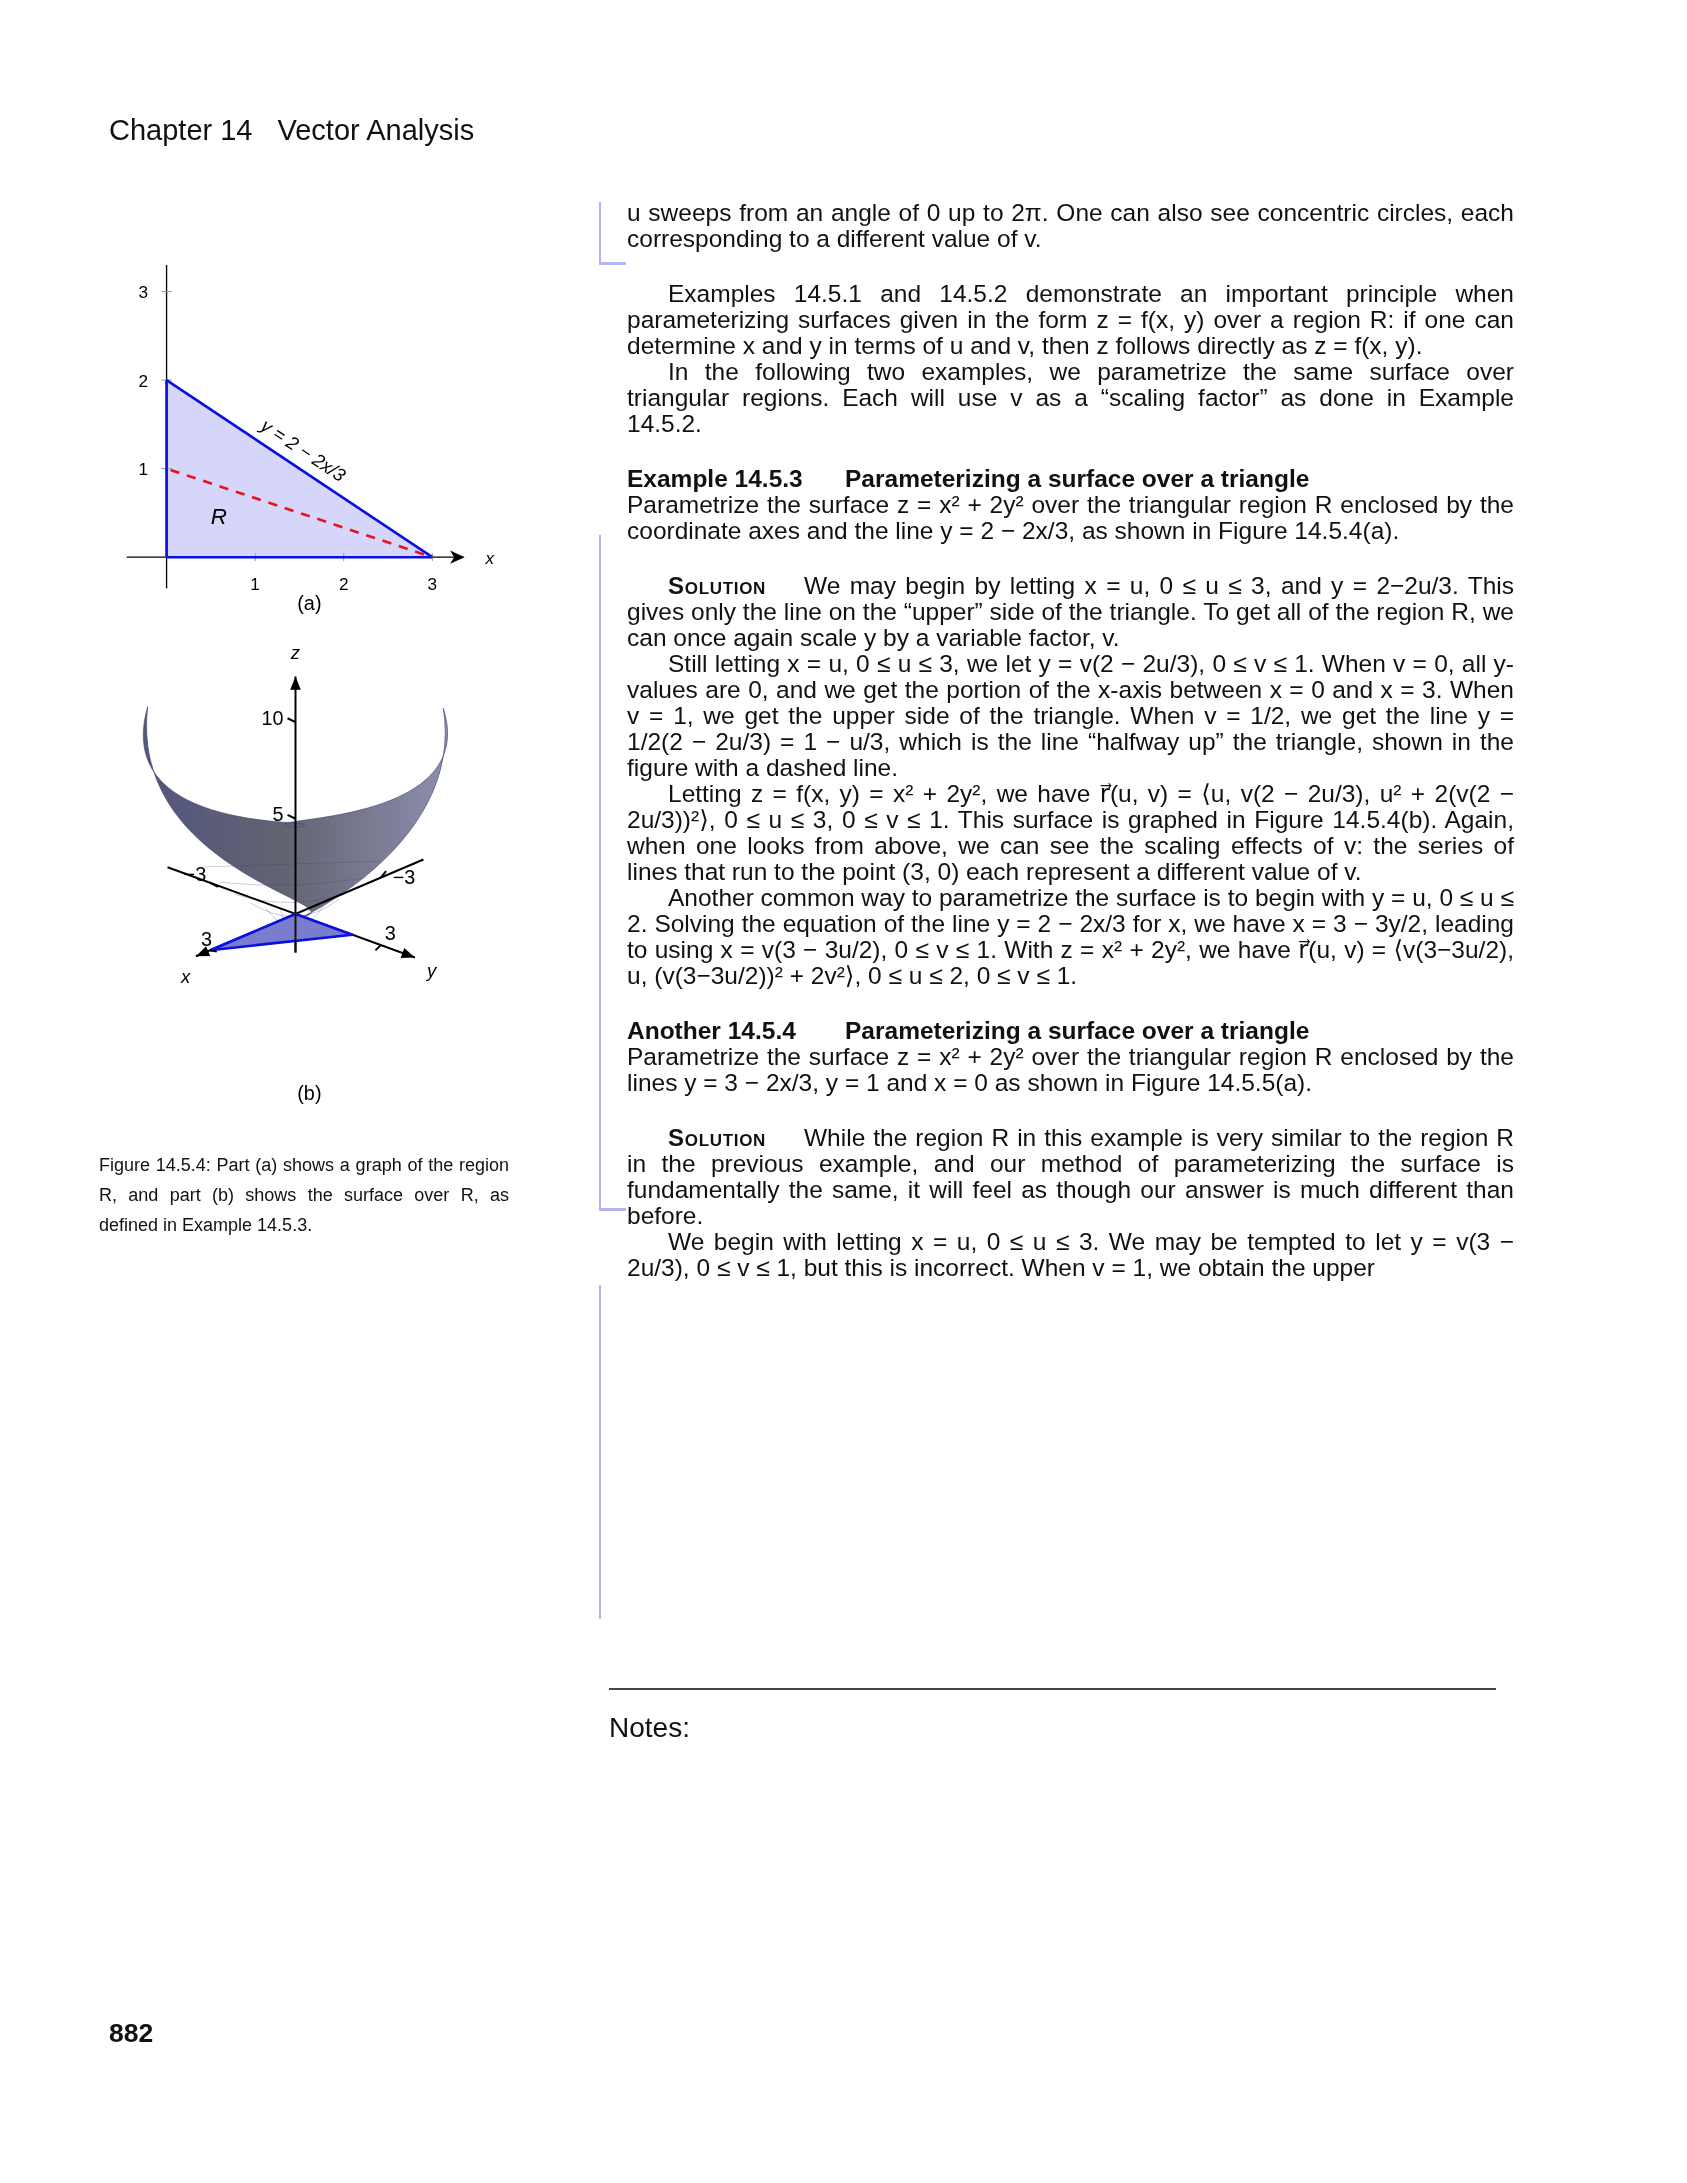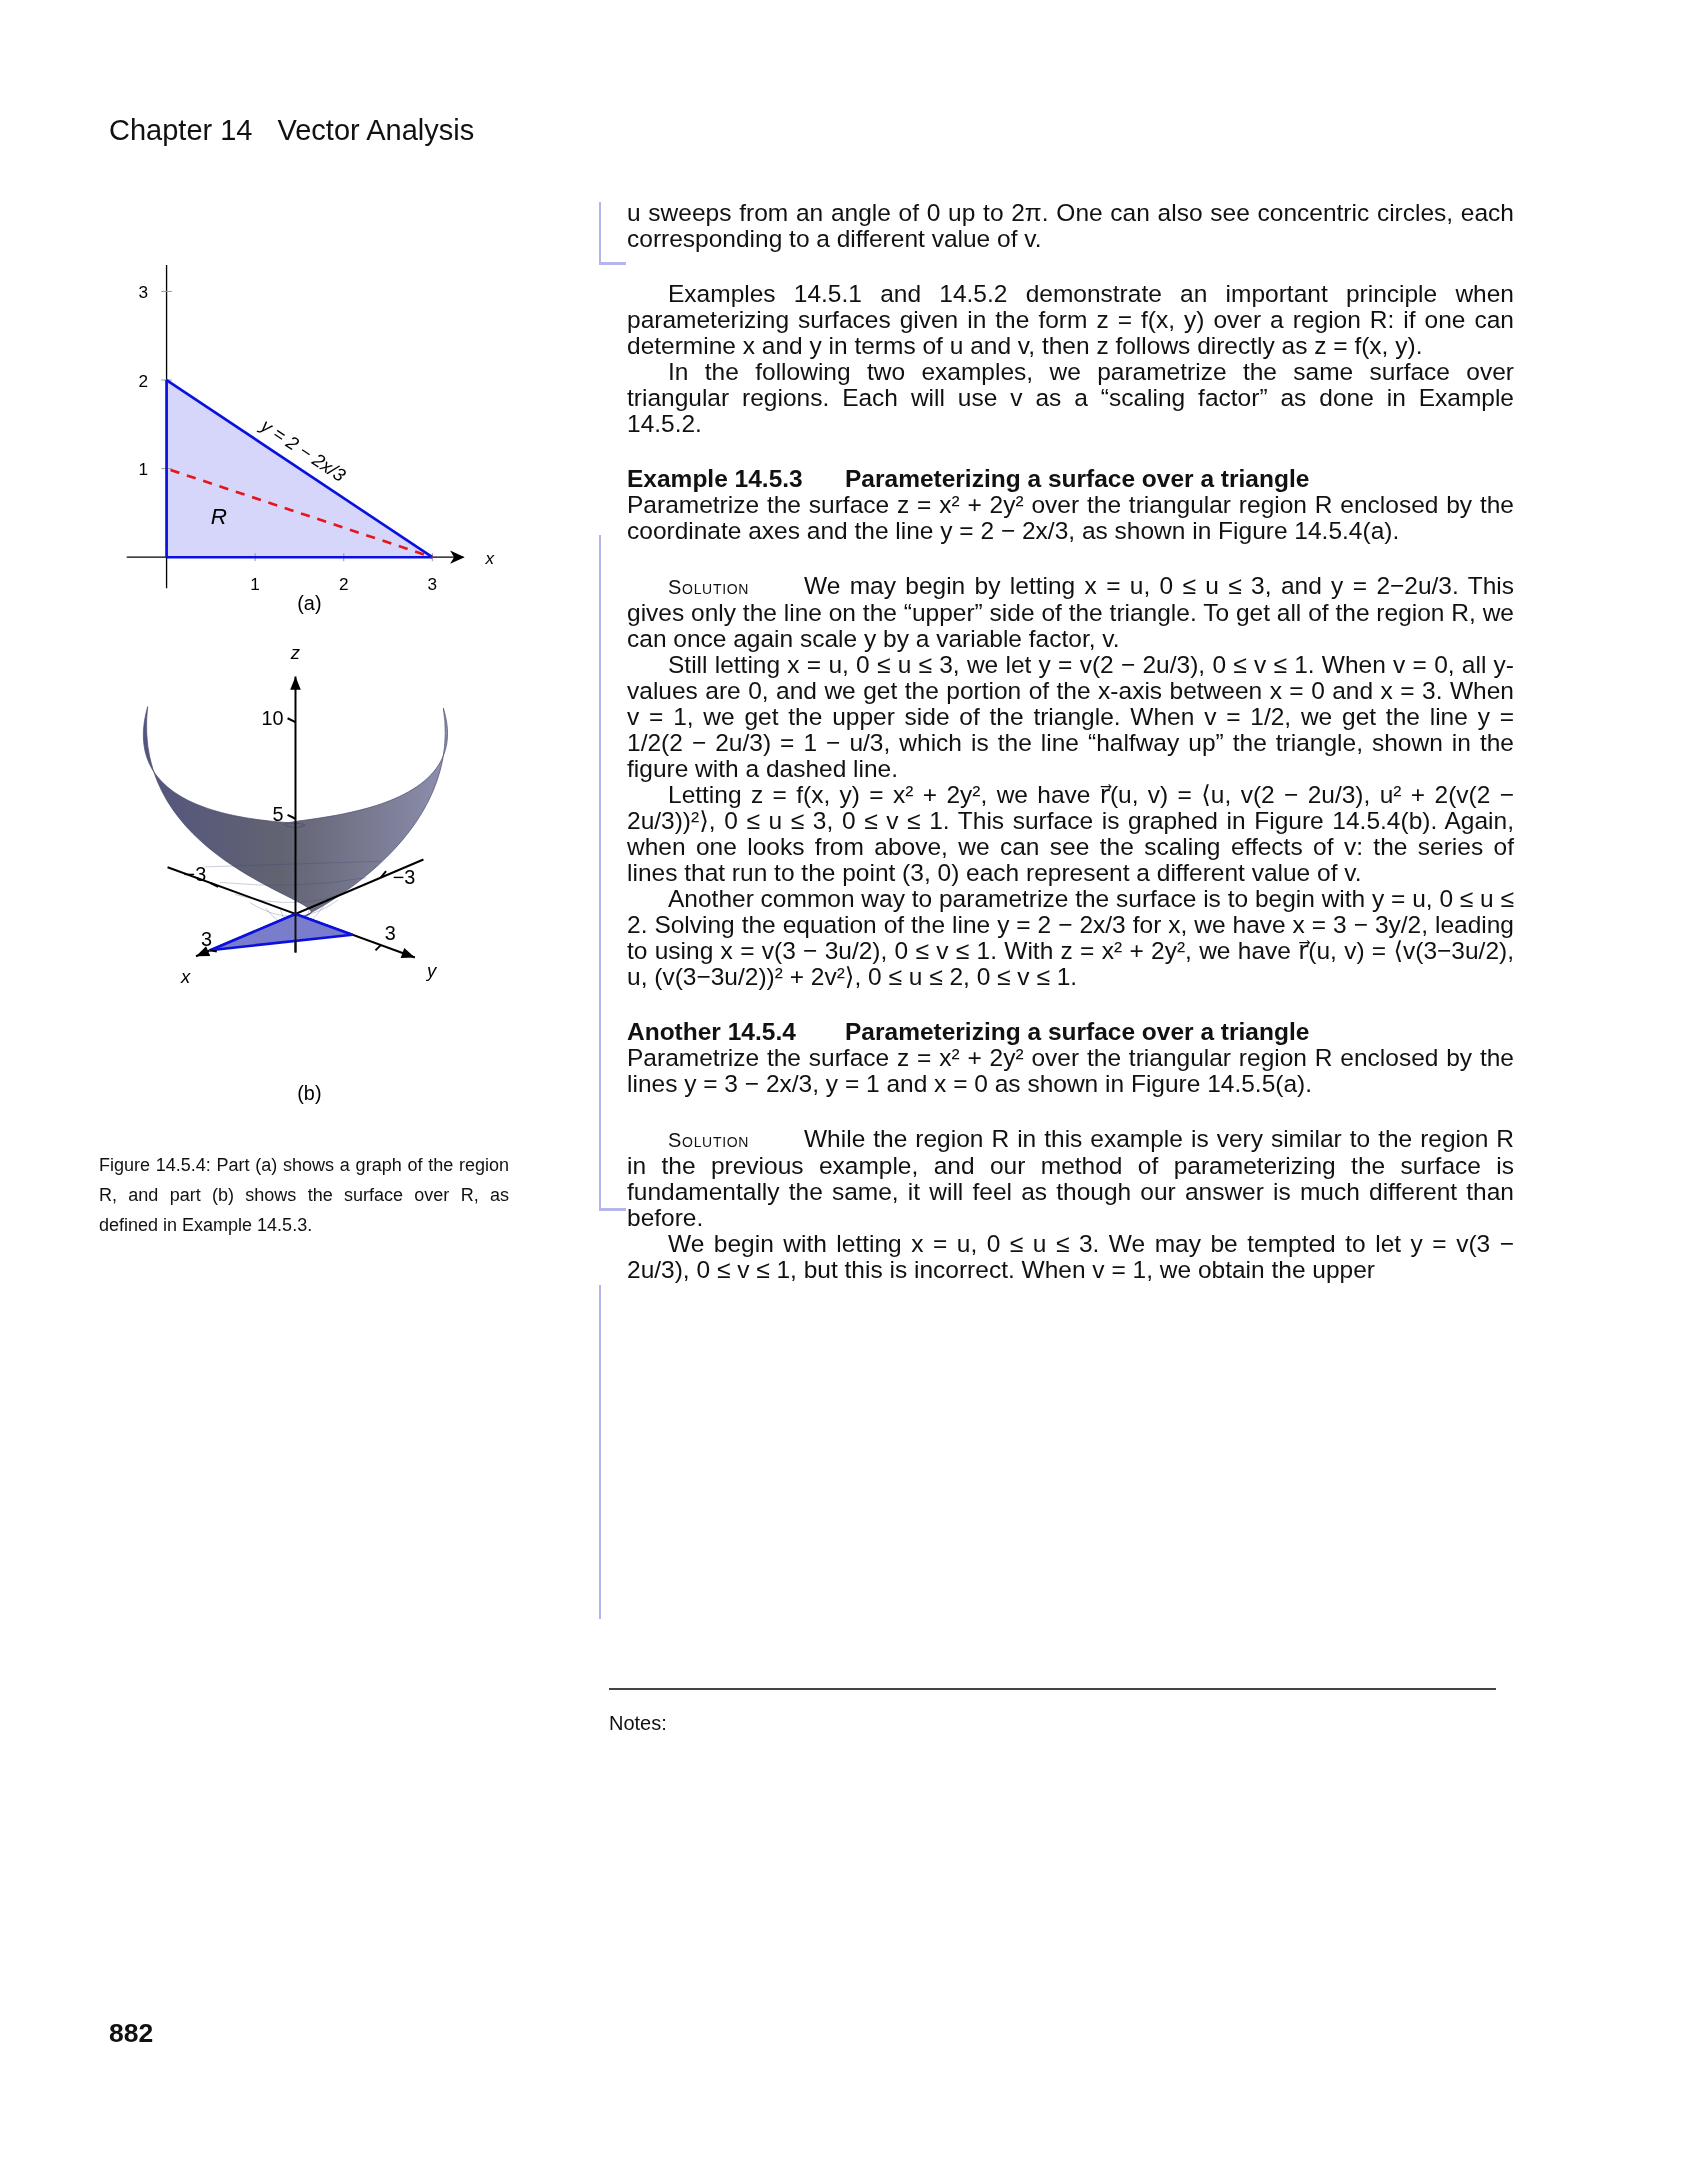--- a/index.html
+++ b/index.html
@@ -10,27 +10,27 @@
   .running-head .sep { display: inline-block; width: 25px; }
   .page-number { left: 109px; top: 2018px; font-size: 26.5px; font-weight: bold; }
 
   .main { left: 627px; width: 887px; font-size: 24.5px; line-height: 26px; text-align: justify; }
   .main p { margin: 0; }
   .main p.indent { text-indent: 41px; }
   .main .gap { height: 29px; }
   .ex-head { font-weight: bold; }
   .ex-head .ex-num { display: inline-block; width: 218px; }
   .sol-label { display: inline-block; width: 177px; padding-left: 41px; box-sizing: border-box;
-               font-weight: normal; font-size: 20px; font-variant: small-caps; letter-spacing: 0.7px; }
+               font-weight: bold; font-size: 24px; font-variant: small-caps; letter-spacing: 0.7px; }
 
   .bar { position: absolute; left: 599px; width: 2px; background: #b4b4ee; }
   .bar-foot { position: absolute; left: 599px; height: 2.6px; width: 26.5px; background: #b4b4ee; }
 
   .notes-rule { left: 609px; width: 887px; top: 1688px; height: 2px; background: #444; }
-  .notes-label { left: 609px; top: 1712px; font-size: 20px; }
+  .notes-label { left: 609px; top: 1712px; font-size: 28px; }
 
   .caption { left: 99px; top: 1150px; width: 410px; font-size: 18px; line-height: 30px; text-align: justify; }
 
   svg text { font-family: "Liberation Sans", "DejaVu Sans", sans-serif; }
 </style>
 </head>
 <body>
 
 <div class="abs running-head">
   <span>Chapter 14</span><span class="sep"></span><span>Vector Analysis</span>

